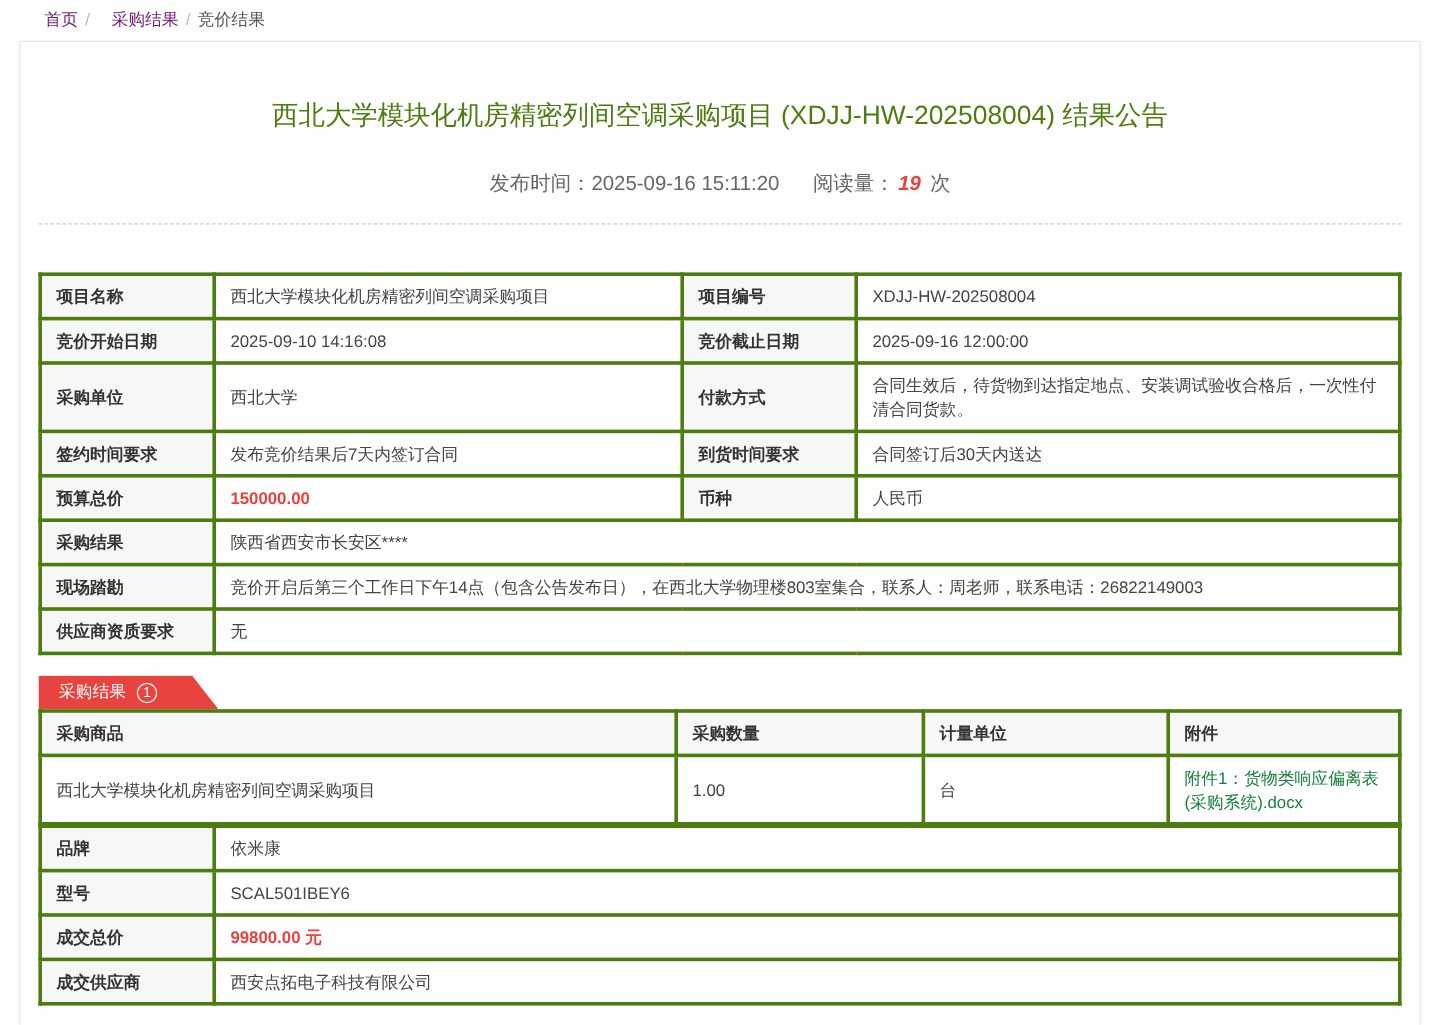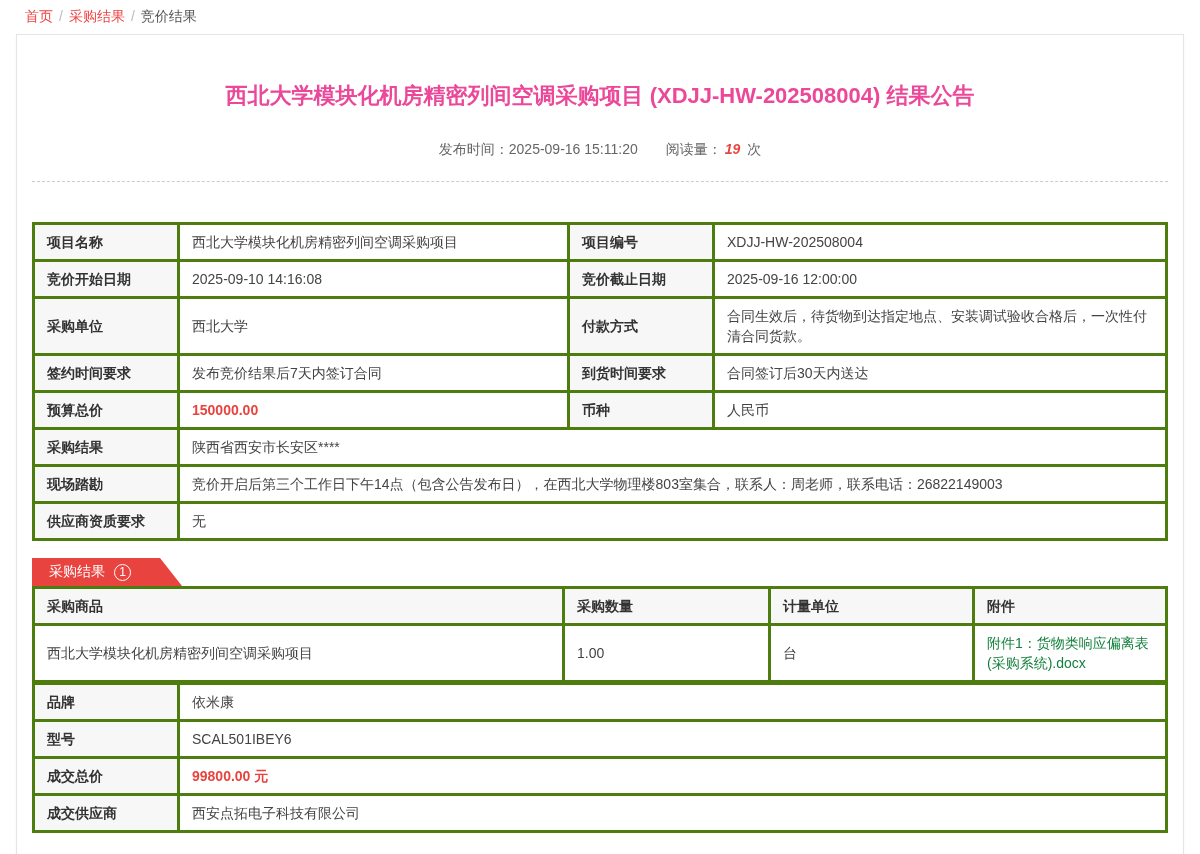--- a/index.html
+++ b/index.html
@@ -10,50 +10,51 @@
     color: #333;
     overflow: hidden;
   }
   
   .breadcrumb {
     padding: 8px 0 6px 25px;
     font-size: 14px;
     color: #999;
   }
   .breadcrumb a {
-    color: #ef4444;
+    color: #701a75;
     text-decoration: none;
     cursor: pointer;
+    margin-left: 12px;
   }
   .breadcrumb .sep { color: #bbb; margin: 0 6px; }
   .breadcrumb .current { color: #555; }
 
   
   .card {
     margin: 2px 16px 0 16px;
     width: 1168px;
     height: 840px;
     background: #fff;
     border: 1px solid #e5e5e5;
     box-shadow: 0 1px 3px rgba(0,0,0,0.03);
   }
   .card-inner { padding: 0 15px; }
 
   
   .notice-title {
     margin-top: 46px;
     text-align: center;
     font-size: 22px;
-    font-weight: bold;
-    color: #ec4899;
+    font-weight: normal;
+    color: #4d7c0f;
   }
   .publish-line {
     margin-top: 30px;
     text-align: center;
-    font-size: 14px;
+    font-size: 17px;
     color: #666;
   }
   .publish-line .gap { display: inline-block; width: 28px; }
   .read-count { color: #e8433e; font-style: italic; font-weight: bold; margin: 0 3px; }
   .dashed-divider {
     margin-top: 22px;
     border-bottom: 1px dashed #ccc;
     height: 0;
   }
 

